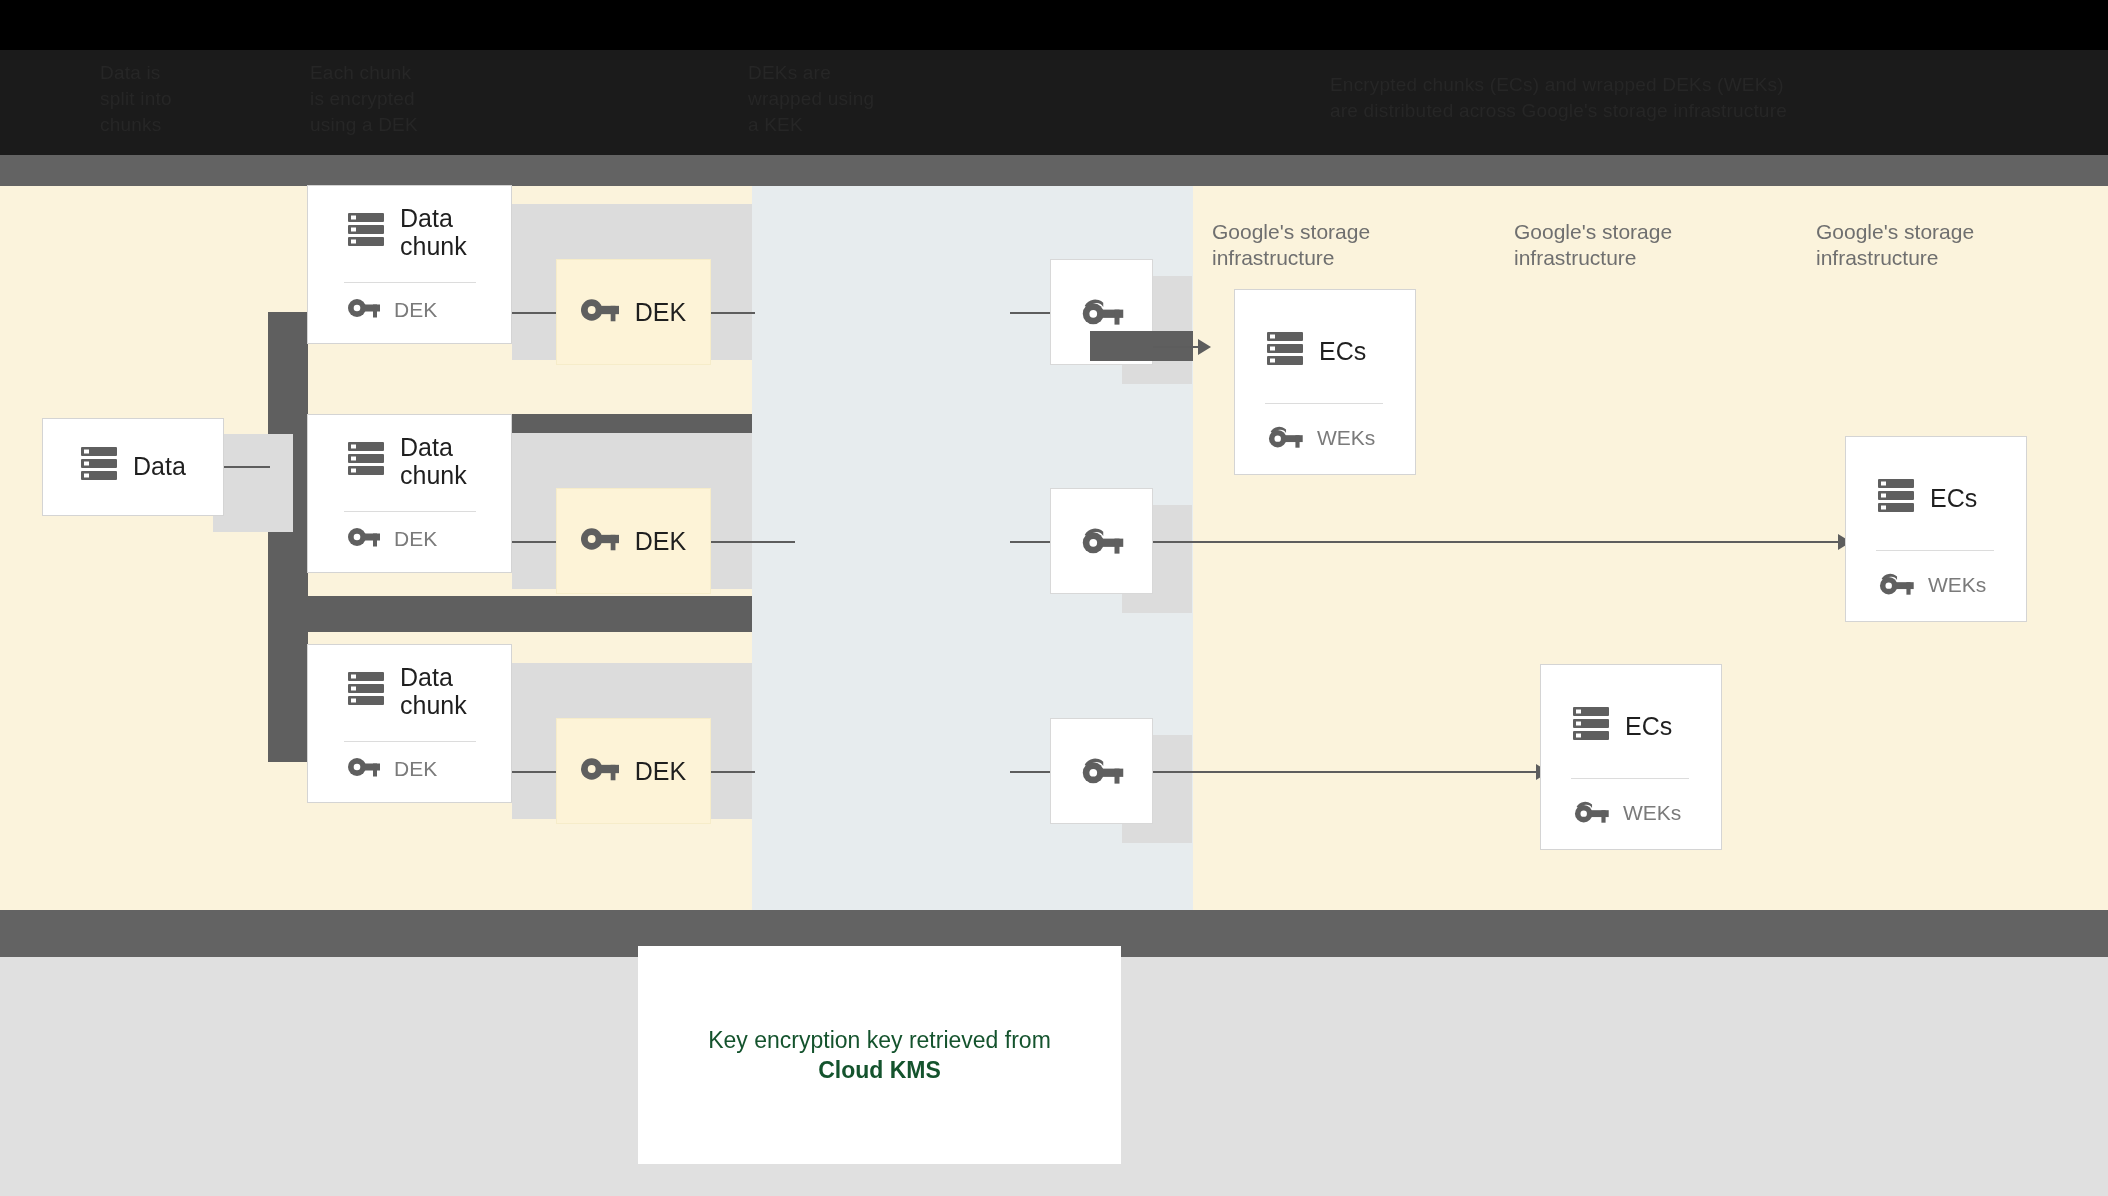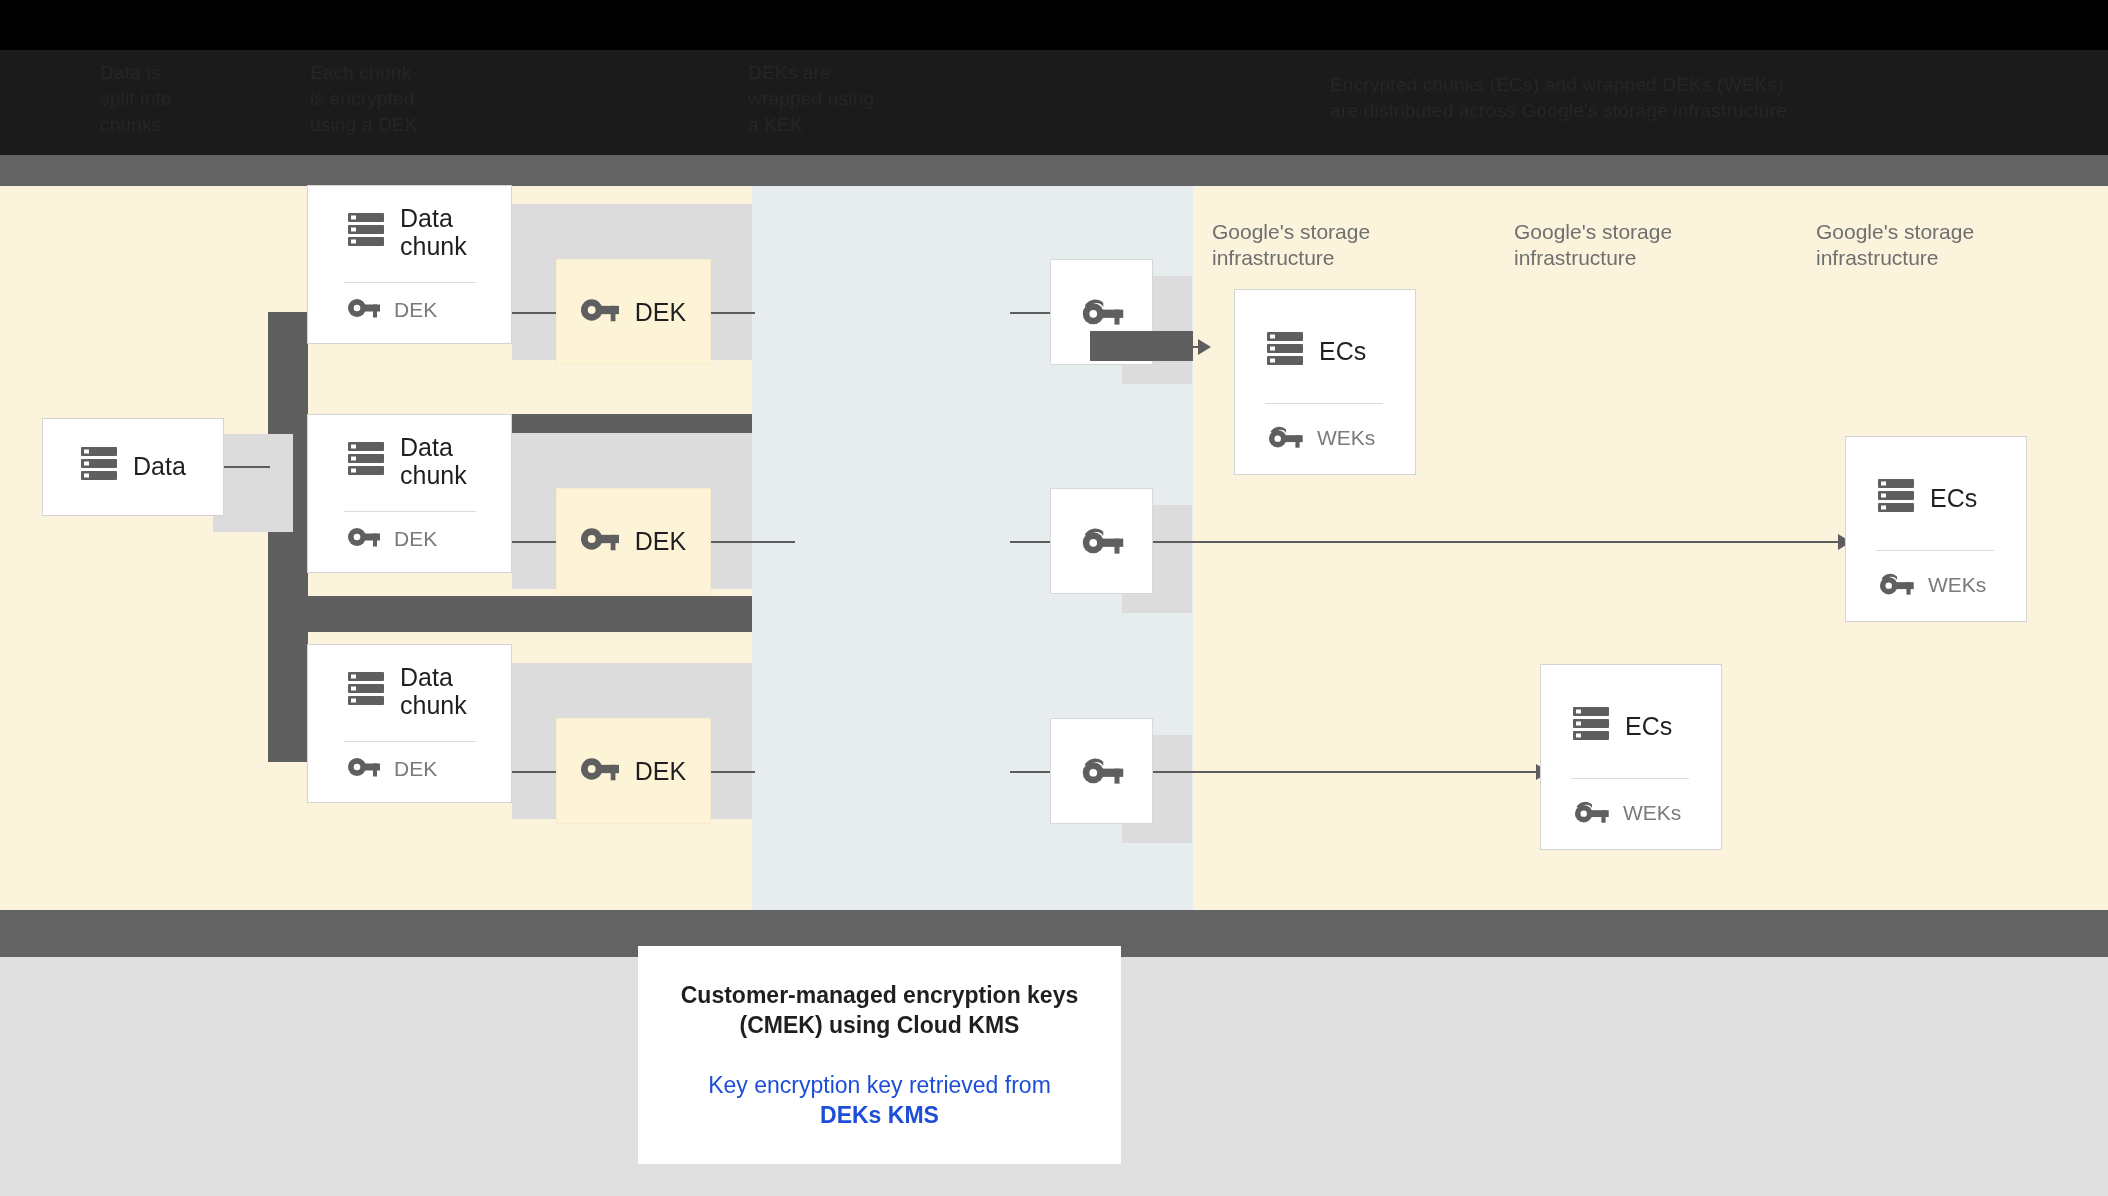--- a/index.html
+++ b/index.html
@@ -46,21 +46,21 @@
 
   
   .colcap{position:absolute;font-size:21px;line-height:26px;color:#6f6f6f;white-space:pre-line;}
 
   
   .footband{position:absolute;left:0;top:910px;width:2108px;height:47px;background:#636363;}
   .footbg{position:absolute;left:0;top:957px;width:2108px;height:239px;background:#e0e0e0;}
   .caption{position:absolute;left:638px;top:946px;width:483px;height:218px;background:#fff;
            display:flex;flex-direction:column;align-items:center;justify-content:center;gap:30px;}
   .cap-b{font-size:23px;font-weight:bold;color:#1f1f1f;text-align:center;line-height:30px;white-space:pre-line;}
-  .cap-n{font-size:23px;color:#1d4ed8;text-align:center;line-height:30px;}
+  .cap-n{font-size:23px;color:#14532d;text-align:center;line-height:30px;}
   .cap-n b{font-weight:bold;}
 
   
   .ico{display:inline-block;flex:0 0 auto;}
 </style>
 </head>
 <body>
 
 <div id="page">
 
@@ -430,21 +430,19 @@
         <span class="lbl-gray">WEKs</span>
       </div>
     </div>
 
   </div>
 
   <div class="footbg"></div>
   <div class="footband"></div>
 
   <div class="caption">
-    <div class="cap-b">Customer-managed encryption keys
-(CMEK) using Cloud KMS</div>
     <div class="cap-n">
       <span>Key encryption key retrieved from</span><br>
-      <b>DEKs KMS</b>
+      <b>Cloud KMS</b>
     </div>
   </div>
 
 </div>
 
 </body></html>

